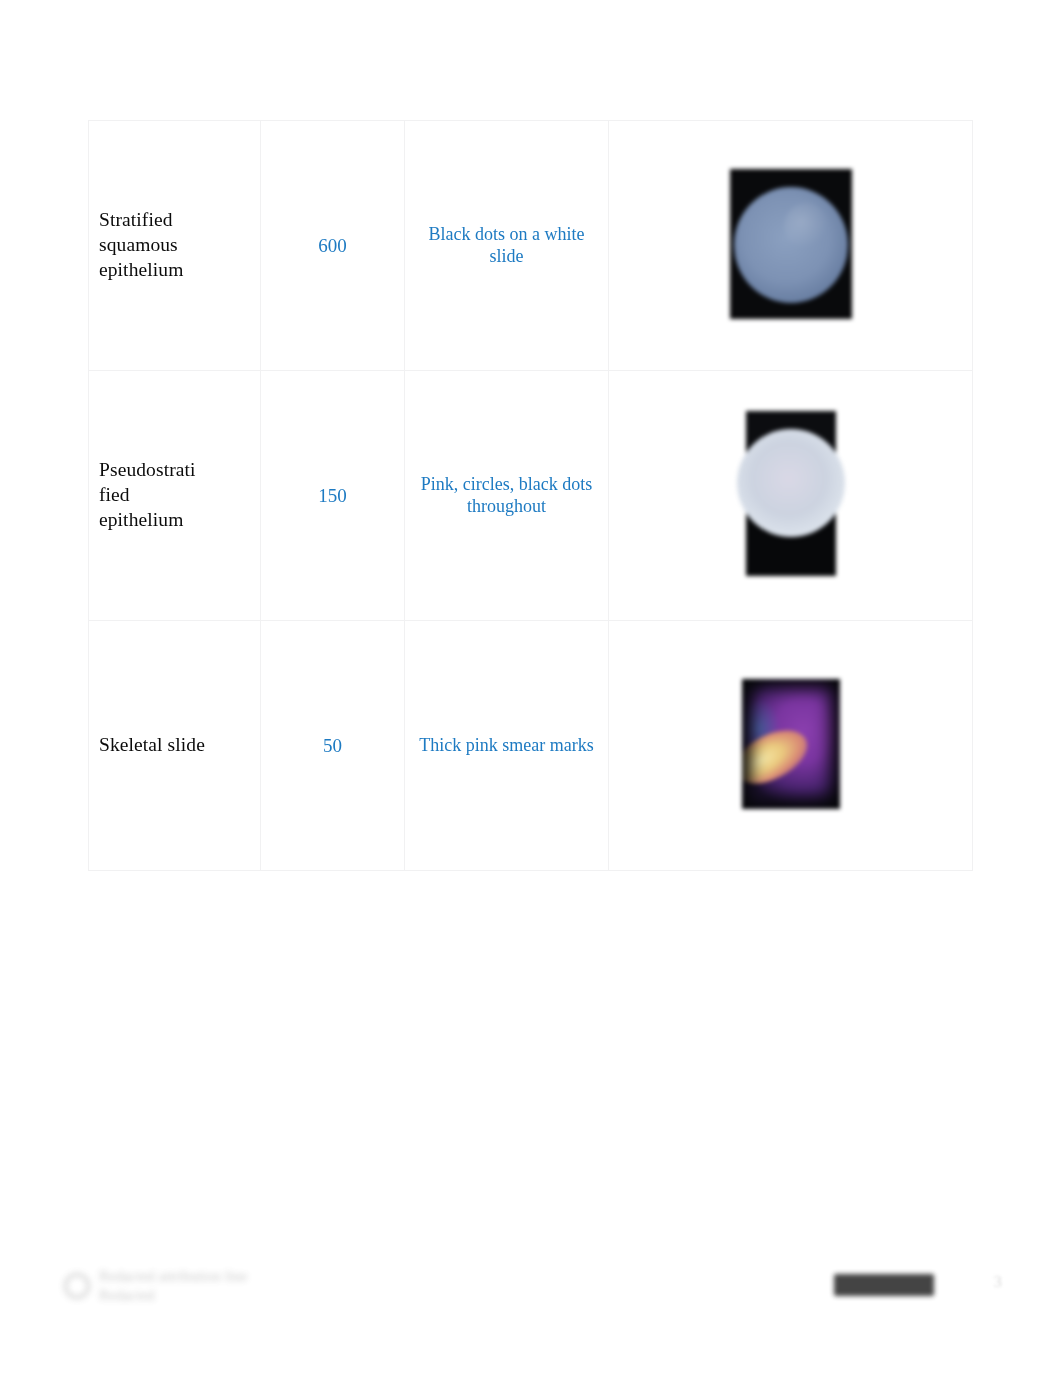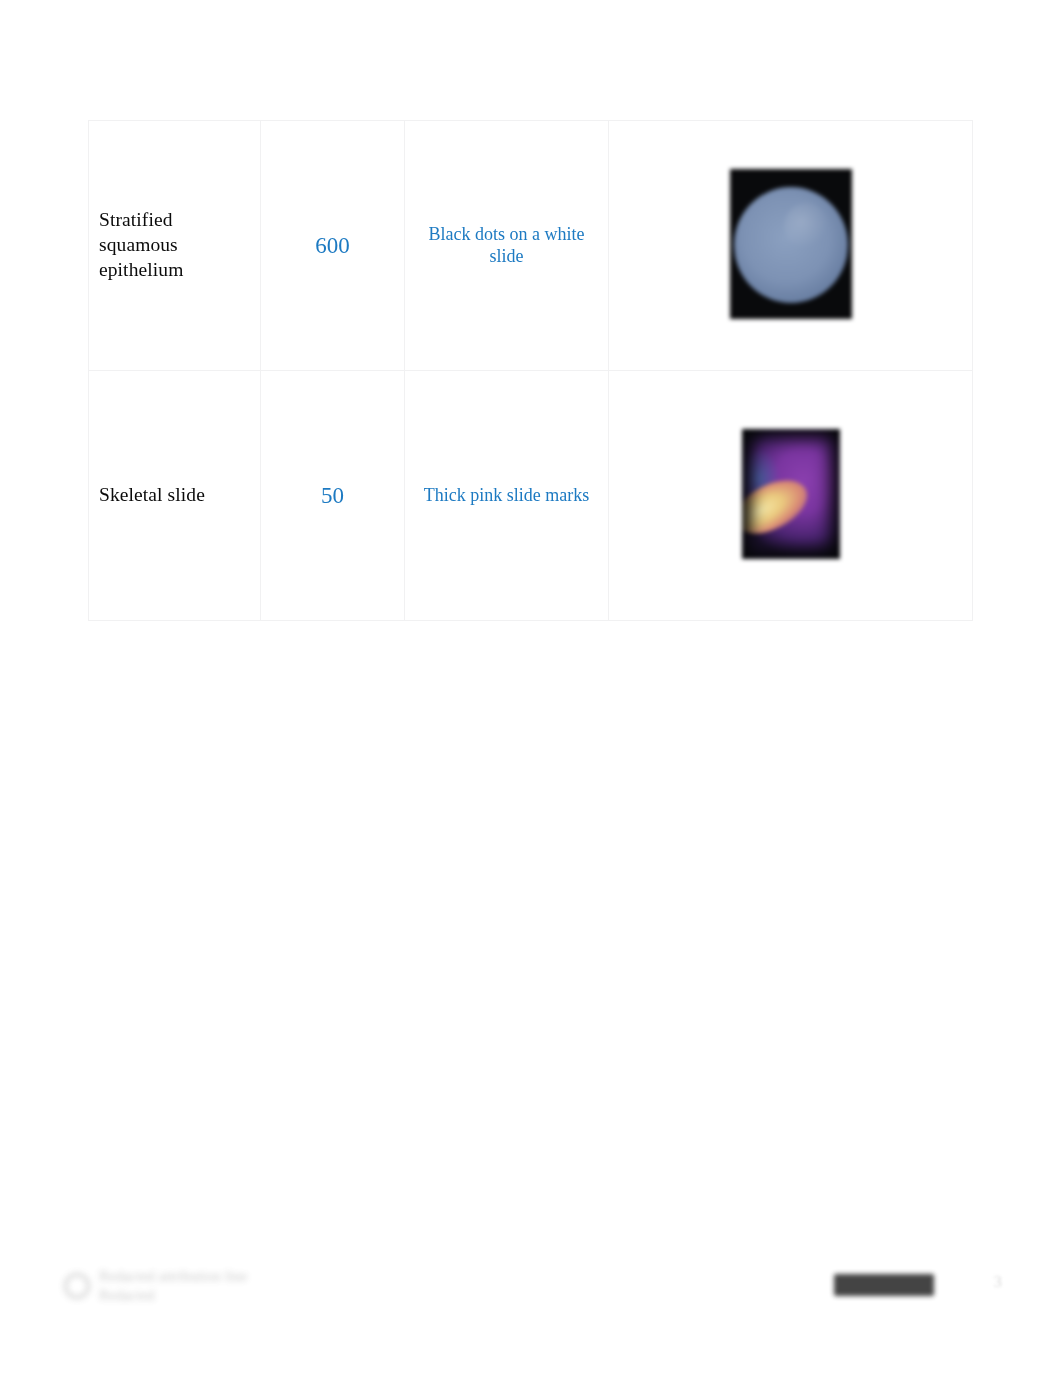--- a/index.html
+++ b/index.html
@@ -52,21 +52,21 @@
   .cell-name {
     font-size: 19.5px;
     line-height: 1.27;
     color: #0b0b0b;
     text-align: left;
     padding-left: 17px;
     letter-spacing: .1px;
   }
 
   .cell-mag {
-    font-size: 23px;
+    font-size: 19px;
     color: #1d7ac2;
     text-align: center;
   }
 
   .cell-desc {
     font-size: 18px;
     line-height: 1.18;
     color: #1d7ac2;
     text-align: center;
     padding-left: 14px;
@@ -255,30 +255,50 @@
           <span>Black dots on a white slide</span>
         </td>
         <td class="cell-img">
           <span class="thumb thumb-1">
             <span class="field"></span>
             <span class="sheen"></span>
           </span>
         </td>
       </tr>
 
+      <tr>
+        <td class="cell-name">
+          <span>Pseudostrati</span><br>
+          <span>fied</span><br>
+          <span>epithelium</span>
+        </td>
+        <td class="cell-mag">
+          <span>150</span>
+        </td>
+        <td class="cell-desc">
+          <span>Pink, circles, black dots throughout</span>
+        </td>
+        <td class="cell-img">
+          <span class="thumb thumb-2">
+            <span class="frame-top"></span>
+            <span class="frame-bot"></span>
+            <span class="field"></span>
+          </span>
+        </td>
+      </tr>
 
       <tr>
         <td class="cell-name">
           <span>Skeletal slide</span>
         </td>
         <td class="cell-mag">
           <span>50</span>
         </td>
         <td class="cell-desc">
-          <span>Thick pink slide marks</span>
+          <span>Thick pink smear marks</span>
         </td>
         <td class="cell-img">
           <span class="thumb thumb-3">
             <span class="purple"></span>
             <span class="blueedge"></span>
             <span class="streak"></span>
             <span class="vig"></span>
           </span>
         </td>
       </tr>

